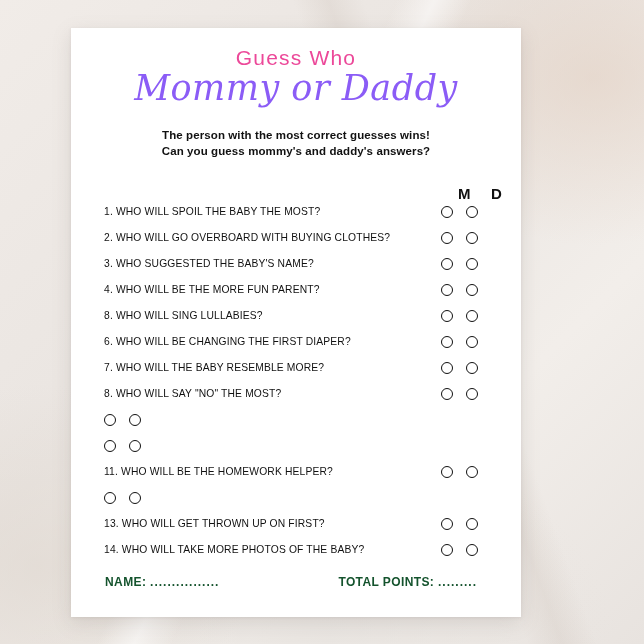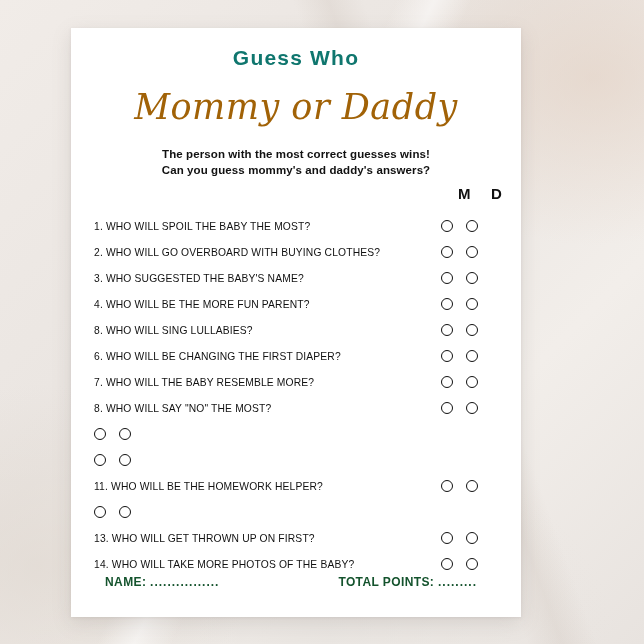--- a/index.html
+++ b/index.html
@@ -45,32 +45,32 @@
     width: 100%;
     height: 100%;
   }
 
   .title-block {
     text-align: center;
     padding-top: 18px;
   }
   .guess-who {
     font-family: "Liberation Sans", sans-serif;
-    font-weight: bold;
+    font-weight: normal;
     font-size: 21px;
     letter-spacing: 1.2px;
-    color: #0f766e;
+    color: #ec4899;
   }
   .script {
     font-family: "DejaVu Serif", serif;
     font-style: italic;
     font-size: 35px;
     letter-spacing: 0.5px;
-    color: #a16207;
-    margin-top: 19px;
+    color: #8b5cf6;
+    margin-top: 0;
     line-height: 1.05;
   }
   .subtitle {
     margin-top: 20px;
     font-size: 11.5px;
     font-weight: bold;
     line-height: 1.45;
     color: #111111;
     letter-spacing: 0.1px;
   }
@@ -91,23 +91,23 @@
 
   .questions {
     position: absolute;
     top: 178px;
     left: 0;
     right: 0;
     padding: 0 0 0 0;
   }
   .q-row {
     display: flex;
-    align-items: flex-end;
+    align-items: flex-start;
     height: 26px;
-    padding-left: 23px;
+    padding-left: 33px;
     padding-right: 18px;
   }
   .q-text {
     flex: 1;
     font-size: 10.3px;
     color: #111111;
     letter-spacing: 0.15px;
     white-space: nowrap;
   }
   .q-bubbles {

